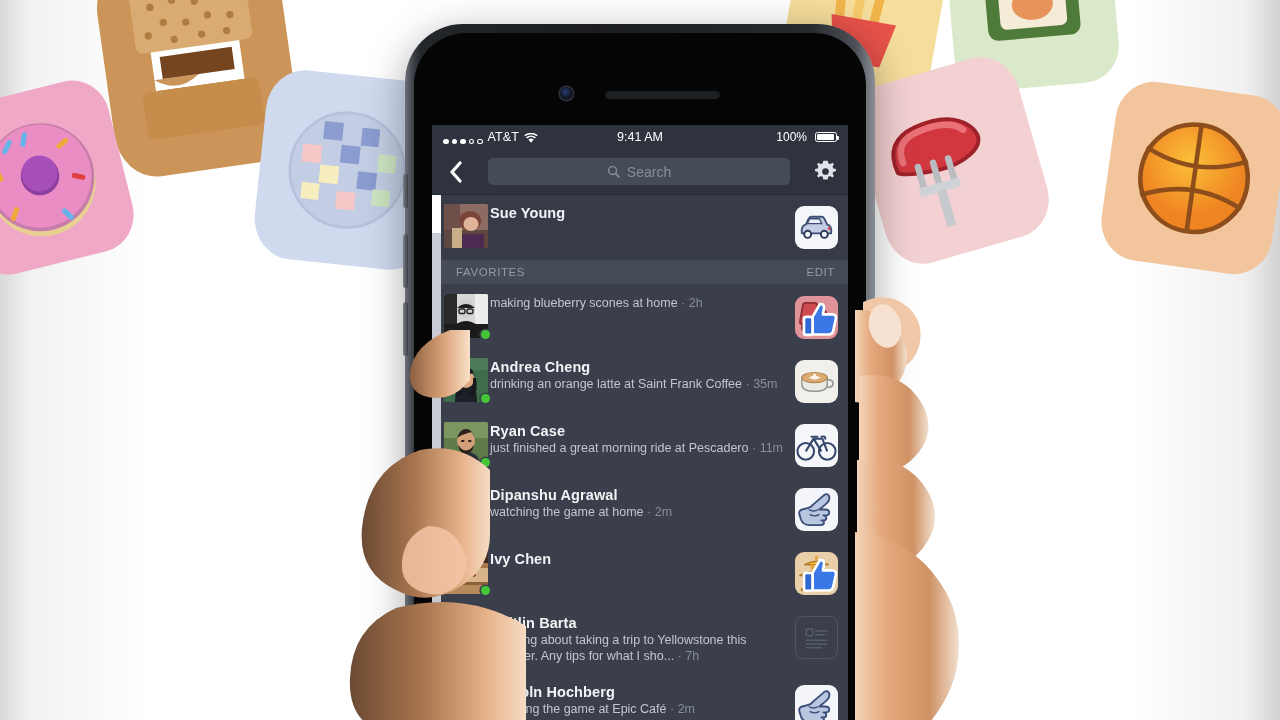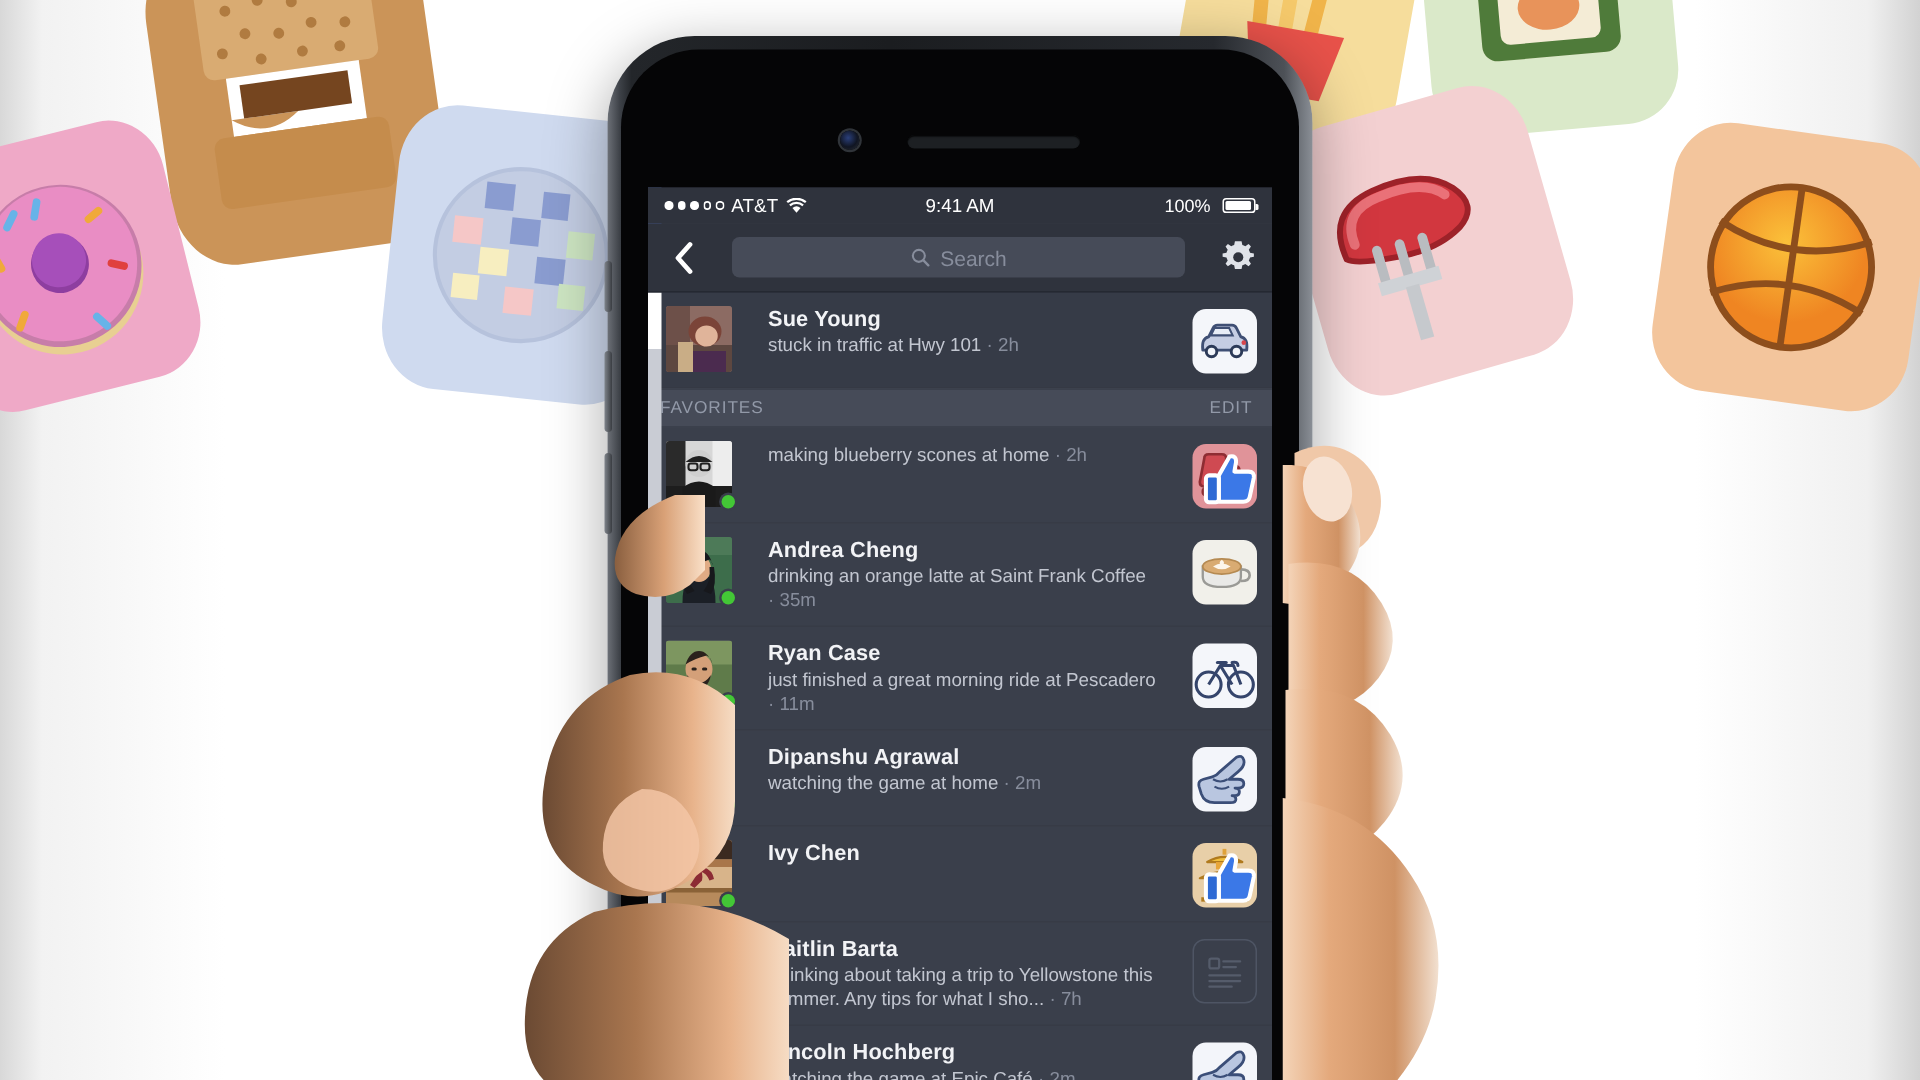--- a/index.html
+++ b/index.html
@@ -80,21 +80,21 @@
     z-index: 6;
   }
 
   
   .statusbar {
     height:24px; background:#2f333d;
     display:flex; align-items:center;
     padding:0 11px; color:#ffffff;
     font-size:12.5px; position:relative; z-index:7;
   }
-  .sb-left { display:flex; align-items:center; gap:5px; }
+  .sb-left { display:flex; align-items:flex-end; gap:5px; }
   .dots { display:flex; gap:3px; align-items:center; }
   .dots i { width:5.5px; height:5.5px; border-radius:50%; background:#fff; display:block; }
   .dots i.hollow { background:transparent; box-shadow: inset 0 0 0 1.1px #fff; }
   .carrier { font-size:12.5px; letter-spacing:.1px; }
   .sb-center {
     position:absolute; left:0; right:0; text-align:center;
     font-size:12.5px; font-weight:normal; pointer-events:none;
   }
   .sb-right { margin-left:auto; display:flex; align-items:center; gap:8px; font-size:12px; z-index:1; }
   .batt { width:22px; height:10px; border:1.2px solid #fff; border-radius:2.4px; position:relative; }
@@ -115,21 +115,21 @@
     flex:1; height:27px; border-radius:5px;
     background:#464b58;
     display:flex; align-items:center; justify-content:center; gap:7px;
     color:#878d9c; font-size:14px;
   }
   .gear { width:26px; display:flex; justify-content:center; cursor:pointer; }
 
   
   .list { position:relative; }
   .row {
-    display:flex; align-items:flex-start; gap:24px;
+    display:flex; align-items:flex-start; gap:2px;
     padding:9px 10px 9px 12px;
     background:#3a3f4b;
     border-bottom:1px solid #33374280;
     min-height:60px;
   }
   .row.top-row { background:#363b47; }
   .ava-wrap { position:relative; flex:0 0 auto; width:44px; height:44px; }
   .ava {
     width:44px; height:44px; border-radius:2px; overflow:hidden;
     background:#555a66; display:block;
@@ -156,21 +156,21 @@
     position:relative; margin-top:2px; overflow:visible;
   }
   .sticker-thumb svg { width:100%; height:100%; display:block; }
   .thumb-like {
     position:absolute; right:-5px; bottom:-3px; width:19px; height:19px;
   }
 
   
   .section-hdr {
     display:flex; align-items:center; justify-content:space-between;
-    padding:6px 13px 6px 8px; height:26px;
+    padding:6px 13px 6px 24px; height:26px;
     background:#464b58;
     color:#9299a8; font-size:11.5px; letter-spacing:.6px;
     border-top:1px solid #3b404c; border-bottom:1px solid #3b404c;
   }
   .edit-link { color:#9299a8; font-size:11.5px; letter-spacing:.6px; cursor:pointer; }
 
   
   .hand { position:absolute; pointer-events:none; }
   #hand-left { left:300px; top:330px; width:230px; height:400px; z-index:9; }
   #hand-right { left:855px; top:280px; width:260px; height:450px; z-index:9; }
@@ -370,25 +370,20 @@
                 <rect x="0" y="26" width="44" height="18" fill="#5d4740"></rect>
                 <ellipse cx="26" cy="17" rx="11" ry="10" fill="#7b4438"></ellipse>
                 <ellipse cx="27" cy="20" rx="7.5" ry="7" fill="#e0b49a"></ellipse>
                 <rect x="14" y="30" width="26" height="14" fill="#4b2b4f"></rect>
                 <rect x="8" y="24" width="10" height="20" fill="#c9ad86"></rect>
               </svg>
             </div>
           </div>
           <div class="rtxt">
             <div class="rname">Sue Young</div>
-            <div class="rsub">
-              <span>stuck in traffic at Hwy 101</span>
-              <span class="ts">·</span>
-              <span class="ts">2h</span>
-            </div>
           </div>
           <div class="sticker-thumb" style="background:#f4f6fa;">
             <svg viewBox="0 0 44 44">
               <path d="M7 28 q-1-8 4-9 l3-6 q1-2 3-2 h10 q2 0 3 2 l3 6 q5 1 4 9 z" fill="#c5cde3" stroke="#3f4f74" stroke-width="1.9" stroke-linejoin="round"></path>
               <path d="M15 13 h10 l2.4 5 h-14.8 z" fill="#e8edf7" stroke="#3f4f74" stroke-width="1.4"></path>
               <circle cx="13" cy="29" r="3.6" fill="#f2f5fa" stroke="#2c3a58" stroke-width="2"></circle>
               <circle cx="30" cy="29" r="3.6" fill="#f2f5fa" stroke="#2c3a58" stroke-width="2"></circle>
               <circle cx="35" cy="23" r="1.6" fill="#d7454b"></circle>
             </svg>
           </div>

